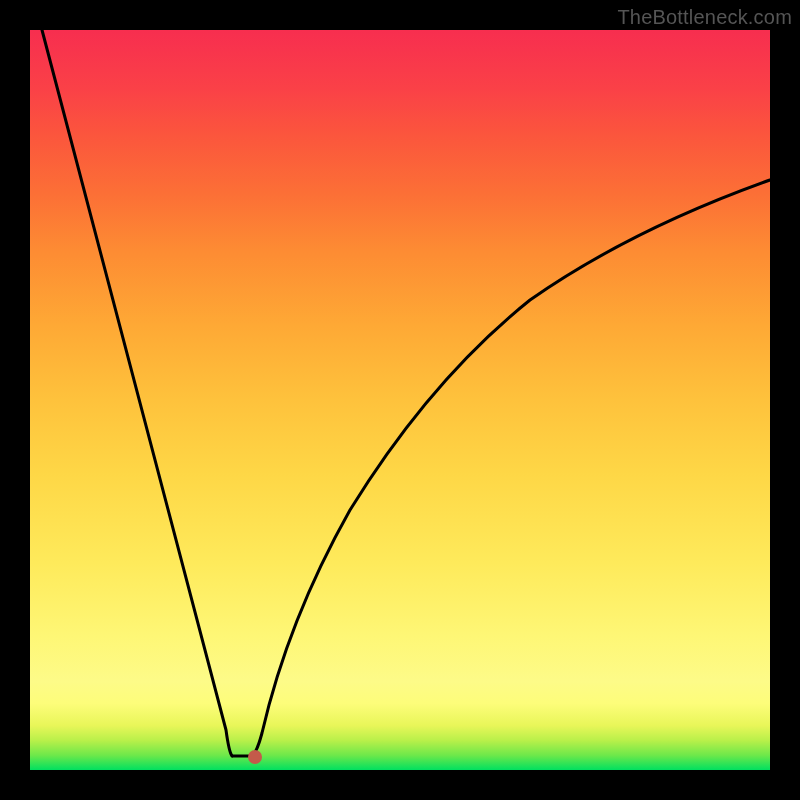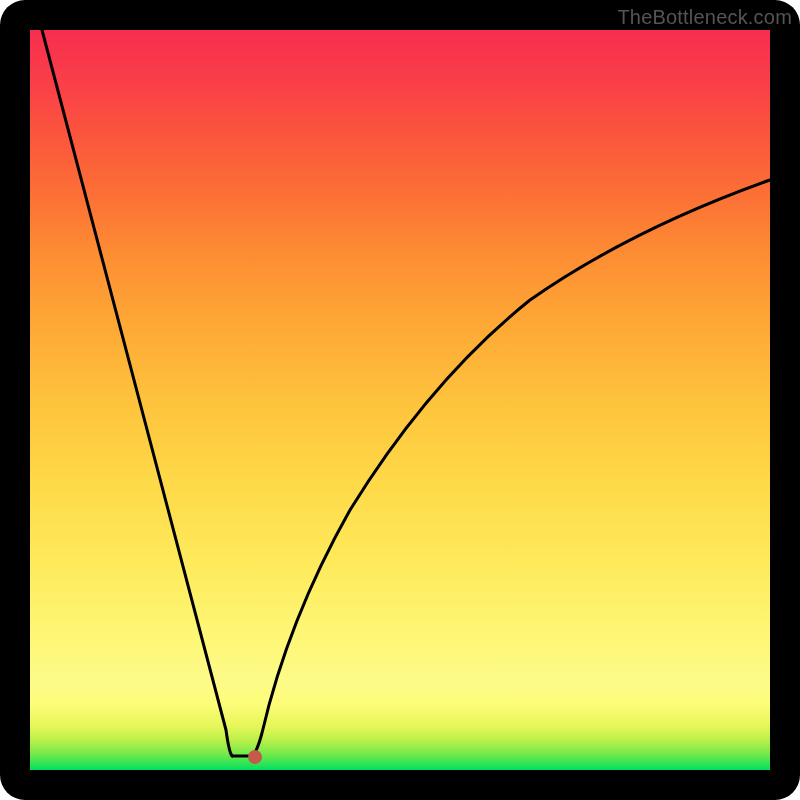--- a/index.html
+++ b/index.html
@@ -8,21 +8,20 @@
     width: 800px;
     height: 800px;
     overflow: hidden;
     background: #ffffff;
     font-family: Arial, Helvetica, sans-serif;
   }
   .frame {
     position: absolute;
     inset: 0;
     background: #000000;
-    border-radius: 25px;
   }
   .plot-area {
     position: absolute;
     left: 30px;
     top: 30px;
     width: 740px;
     height: 740px;
     
     background: linear-gradient(
       to top,

